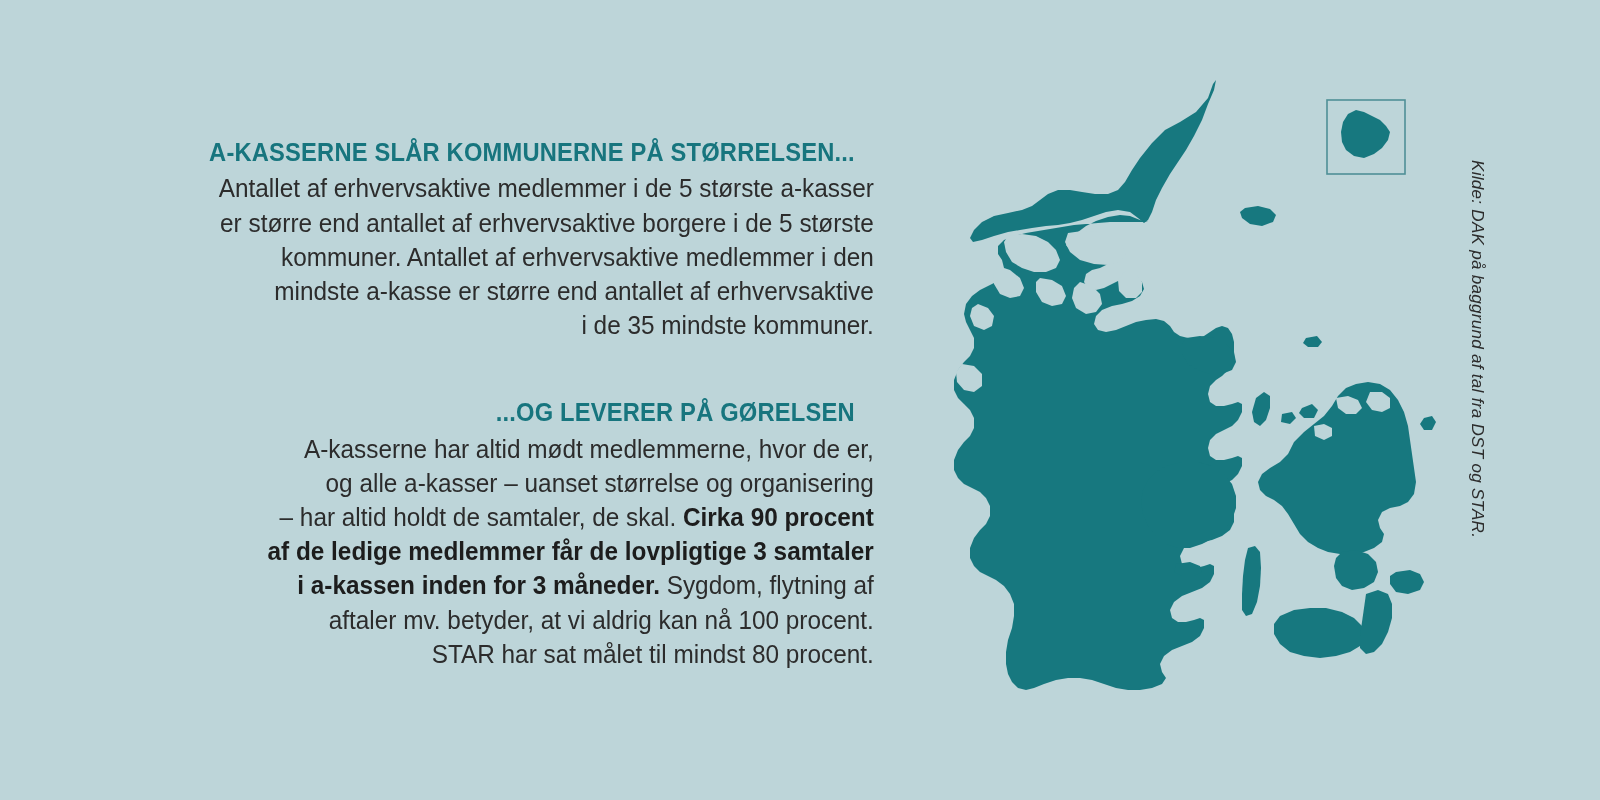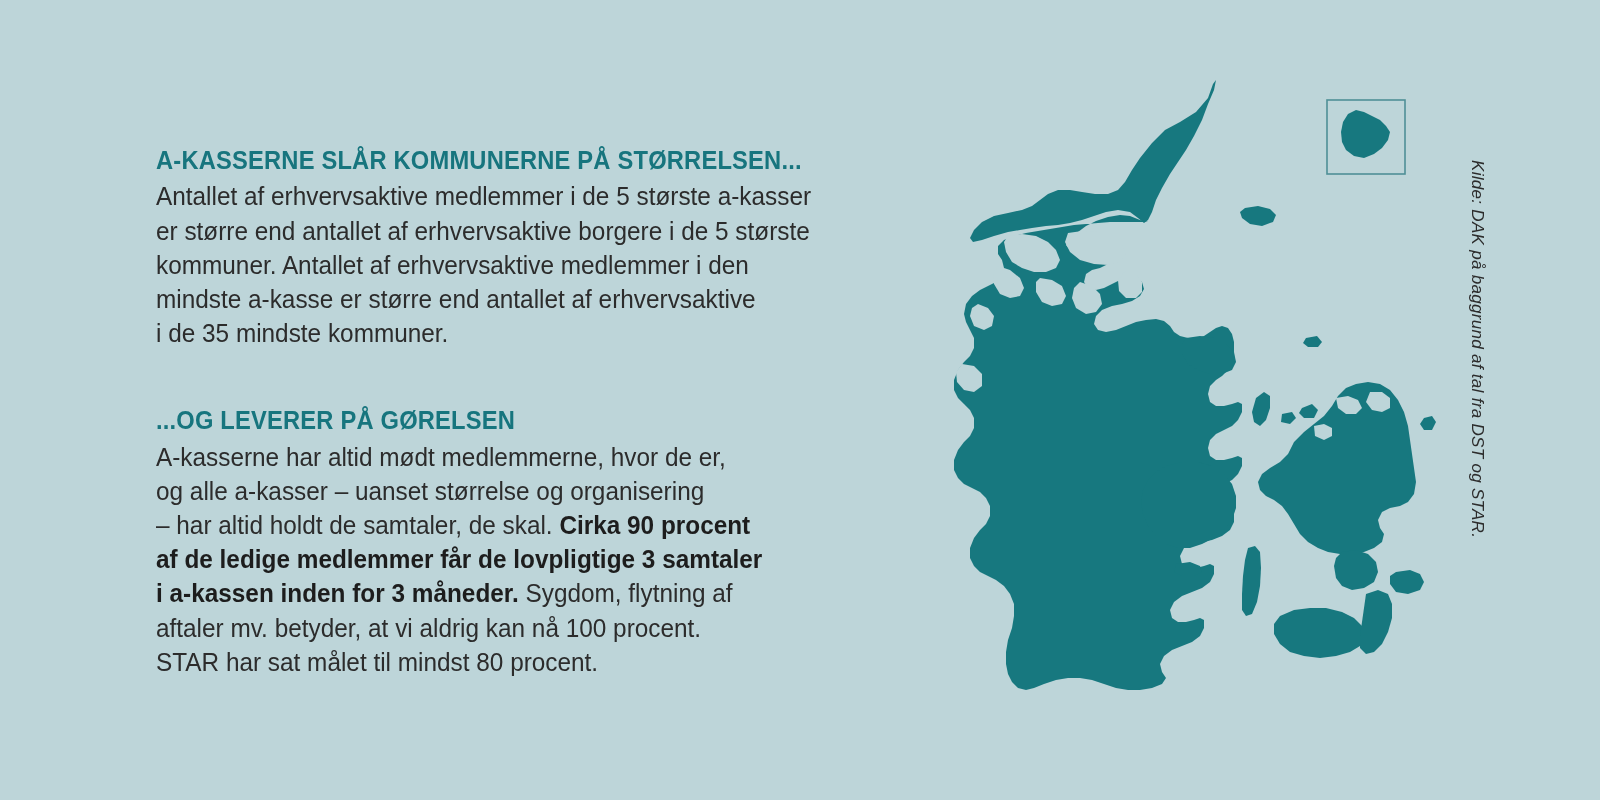--- a/index.html
+++ b/index.html
@@ -21,21 +21,21 @@
   }
 
   
   #text-column {
     position: absolute;
     left: 148px;
     top: 138px;
     width: 760px;
   }
 
-  .section { margin: 8px; }
+  .section { margin: 0; text-align: right; }
   .section.second { margin-top: 56px; }
 
   .section-heading {
     font-family: "Liberation Sans", sans-serif;
     font-weight: 700;
     font-size: 25.5px;
     letter-spacing: 0.2px;
     color: #17757e;
     margin: 0 0 4px 0;
     line-height: 1.15;

